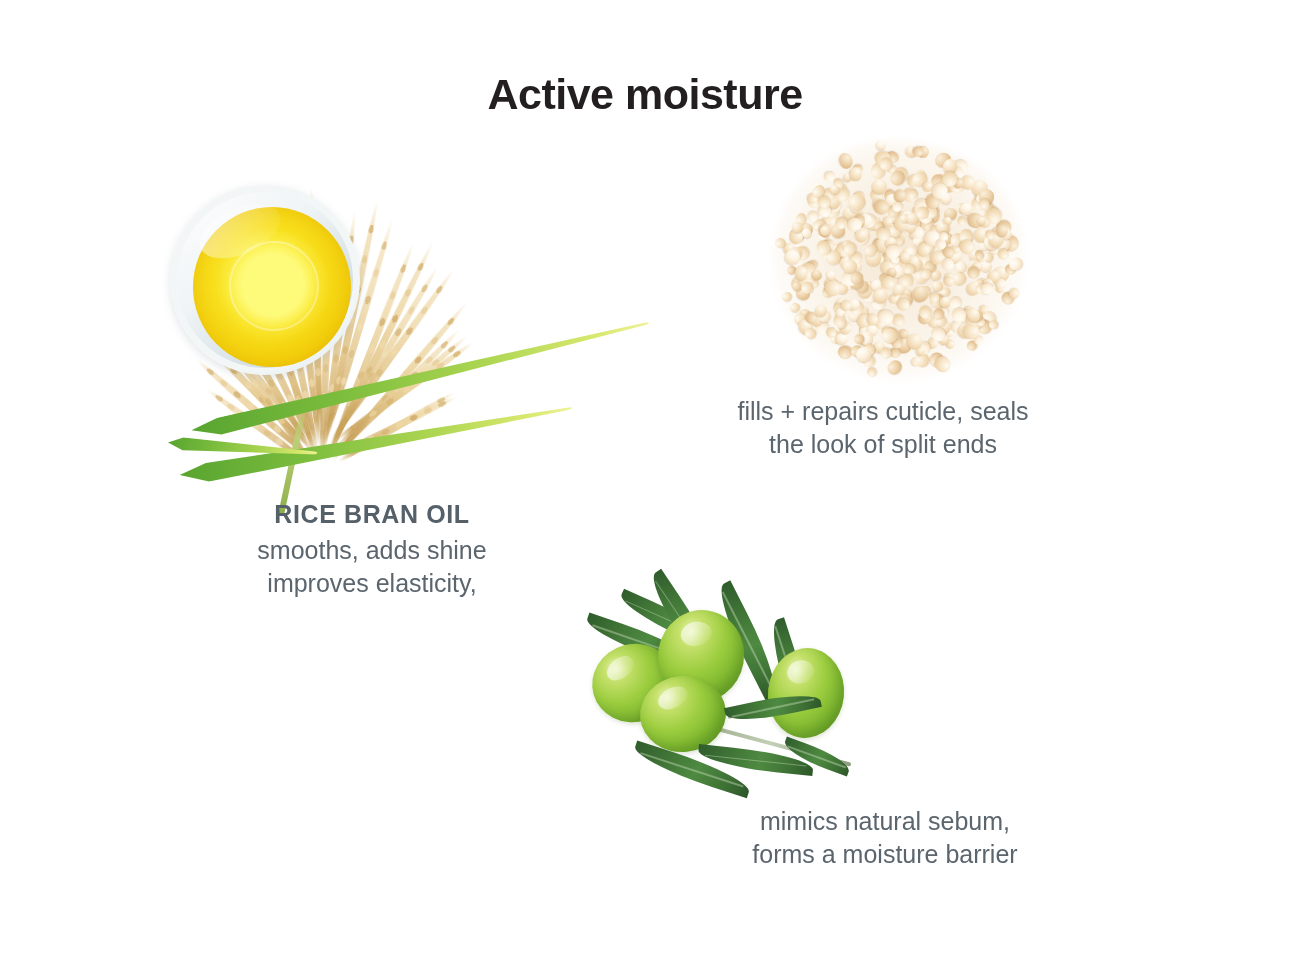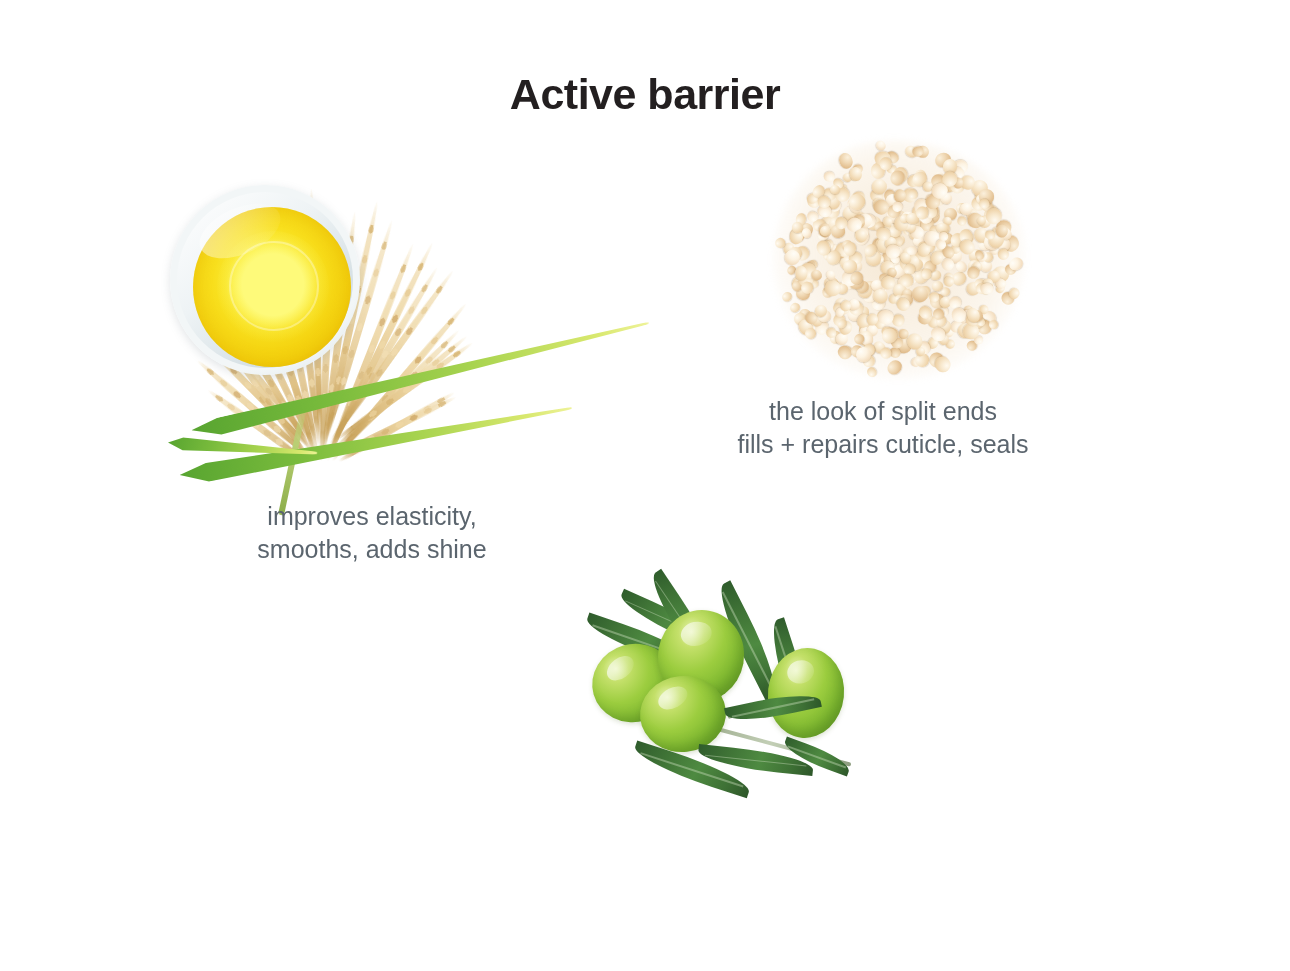--- a/index.html
+++ b/index.html
@@ -228,21 +228,21 @@
     height: 4px;
     border-radius: 2px;
     background: linear-gradient(to right,#9fae90,#c3cfb6 45%,#8e9d80);
   }
 </style>
 </head>
 <body>
 
 <div class="canvas">
 
-  <div class="page-title">Active barrier</div>
+  <div class="page-title">Active moisture</div>
 
   <div id="art-rice">
 
     <div class="panicle">
 
     <div class="strand" style="height: 120px; left: 34px; bottom: 4px; transform: rotate(-54deg); opacity: 0.82;"></div>
         <div class="strand" style="height: 143.413px; left: 35.36px; bottom: 11px; transform: rotate(-49.3deg); opacity: 0.88;"></div>
         <div class="strand" style="height: 166.599px; left: 36.72px; bottom: 18px; transform: rotate(-44.6deg); opacity: 0.94;"></div>
         <div class="strand" style="height: 162.334px; left: 38.08px; bottom: 25px; transform: rotate(-39.8deg); opacity: 0.82;"></div>
         <div class="strand" style="height: 184.402px; left: 39.44px; bottom: 4px; transform: rotate(-35.1deg); opacity: 0.88;"></div>
@@ -280,23 +280,24 @@
         <div class="oil">
           <div class="oil-ring"></div>
           <div class="oil-ring2"></div>
         </div>
         <div class="bowl-gloss"></div>
       </div>
     </div>
   </div>
 
   <div class="caption" id="cap-rice">
+    <p class="cap-title">RICE BRAN OIL</p>
     <p class="cap-desc">
+      <span>smooths, adds shine</span>
       <span>improves elasticity,</span>
-      <span>smooths, adds shine</span>
     </p>
   </div>
 
   <div id="art-quinoa">
     <div class="quinoa-mound"></div>
 
   <div class="grain" style="width: 9px; height: 7.8px; left: 60.2px; top: 116.4px; transform: rotate(260deg);"></div>
       <div class="grain" style="width: 9.7px; height: 9.4px; left: 161.9px; top: 31.8px; transform: rotate(16deg); background: radial-gradient(circle at 34% 28%, rgb(255, 253, 247) 0%, rgb(253, 243, 226) 40%, rgb(244, 223, 194) 72%, rgb(230, 202, 162) 100%);"></div>
       <div class="grain" style="width: 11.7px; height: 10.3px; left: 164.9px; top: 165.9px; transform: rotate(215deg); background: radial-gradient(circle at 34% 28%, rgb(255, 253, 247) 0%, rgb(253, 243, 226) 40%, rgb(244, 223, 194) 72%, rgb(230, 202, 162) 100%);"></div>
       <div class="grain" style="width: 12.5px; height: 11px; left: 100.3px; top: 101.7px; transform: rotate(114deg);"></div>
@@ -723,22 +724,22 @@
       <div class="grain" style="width: 9.3px; height: 8.6px; left: 185.2px; top: 77.1px; transform: rotate(196deg);"></div>
       <div class="grain" style="width: 13.3px; height: 12.7px; left: 128.2px; top: 133.8px; transform: rotate(250deg);"></div>
       <div class="grain" style="width: 13.6px; height: 11.9px; left: 237.1px; top: 117.9px; transform: rotate(324deg); background: radial-gradient(circle at 34% 28%, rgb(255, 253, 247) 0%, rgb(253, 243, 226) 40%, rgb(244, 223, 194) 72%, rgb(230, 202, 162) 100%);"></div>
       <div class="grain" style="width: 15.9px; height: 14.5px; left: 160.1px; top: 43.5px; transform: rotate(152deg); background: radial-gradient(circle at 34% 28%, rgb(255, 253, 247) 0%, rgb(253, 243, 226) 40%, rgb(244, 223, 194) 72%, rgb(230, 202, 162) 100%);"></div>
       <div class="grain" style="width: 10.3px; height: 9.9px; left: 54.1px; top: 188.3px; transform: rotate(162deg);"></div>
       <div class="grain" style="width: 14.7px; height: 12.7px; left: 115px; top: 221.2px; transform: rotate(317deg); background: radial-gradient(circle at 34% 28%, rgb(251, 240, 220) 0%, rgb(240, 216, 180) 40%, rgb(227, 192, 145) 72%, rgb(205, 168, 119) 100%);"></div>
     </div>
 
   <div class="caption" id="cap-quinoa">
     <p class="cap-desc">
+      <span>fills + repairs cuticle, seals</span>
       <span>the look of split ends</span>
-      <span>fills + repairs cuticle, seals</span>
     </p>
   </div>
 
   <div id="art-squalane">
 
     <div class="twig" style="left:128px; top:176px; width:150px; transform:rotate(15deg);"></div>
     <div class="twig" style="left:150px; top:168px; width:74px; transform:rotate(-14deg); height:3px;"></div>
 
     <div class="leaf" style="left:8px;   top:64px;  width:118px; height:21px; transform:rotate(19deg);"></div>
     <div class="leaf" style="left:42px;  top:40px;  width:104px; height:20px; transform:rotate(24deg);"></div>
@@ -751,15 +752,19 @@
     <div class="olive" style="left:62px;  top:128px; width:86px;  height:76px; transform:rotate(-6deg);"></div>
     <div class="olive" style="left:190px; top:100px; width:76px;  height:90px; transform:rotate(6deg);"></div>
 
     <div class="leaf" style="left:56px;  top:192px; width:122px; height:21px; transform:rotate(18deg);"></div>
     <div class="leaf" style="left:120px; top:196px; width:116px; height:20px; transform:rotate(6deg);"></div>
     <div class="leaf" style="left:148px; top:160px; width:96px;  height:19px; transform:rotate(-12deg);"></div>
     <div class="leaf" style="left:206px; top:188px; width:70px;  height:17px; transform:rotate(20deg);"></div>
   </div>
 
   <div class="caption" id="cap-squalane">
+    <p class="cap-desc">
+      <span>mimics natural sebum,</span>
+      <span>forms a moisture barrier</span>
+    </p>
   </div>
 
 </div>
 
 </body></html>

